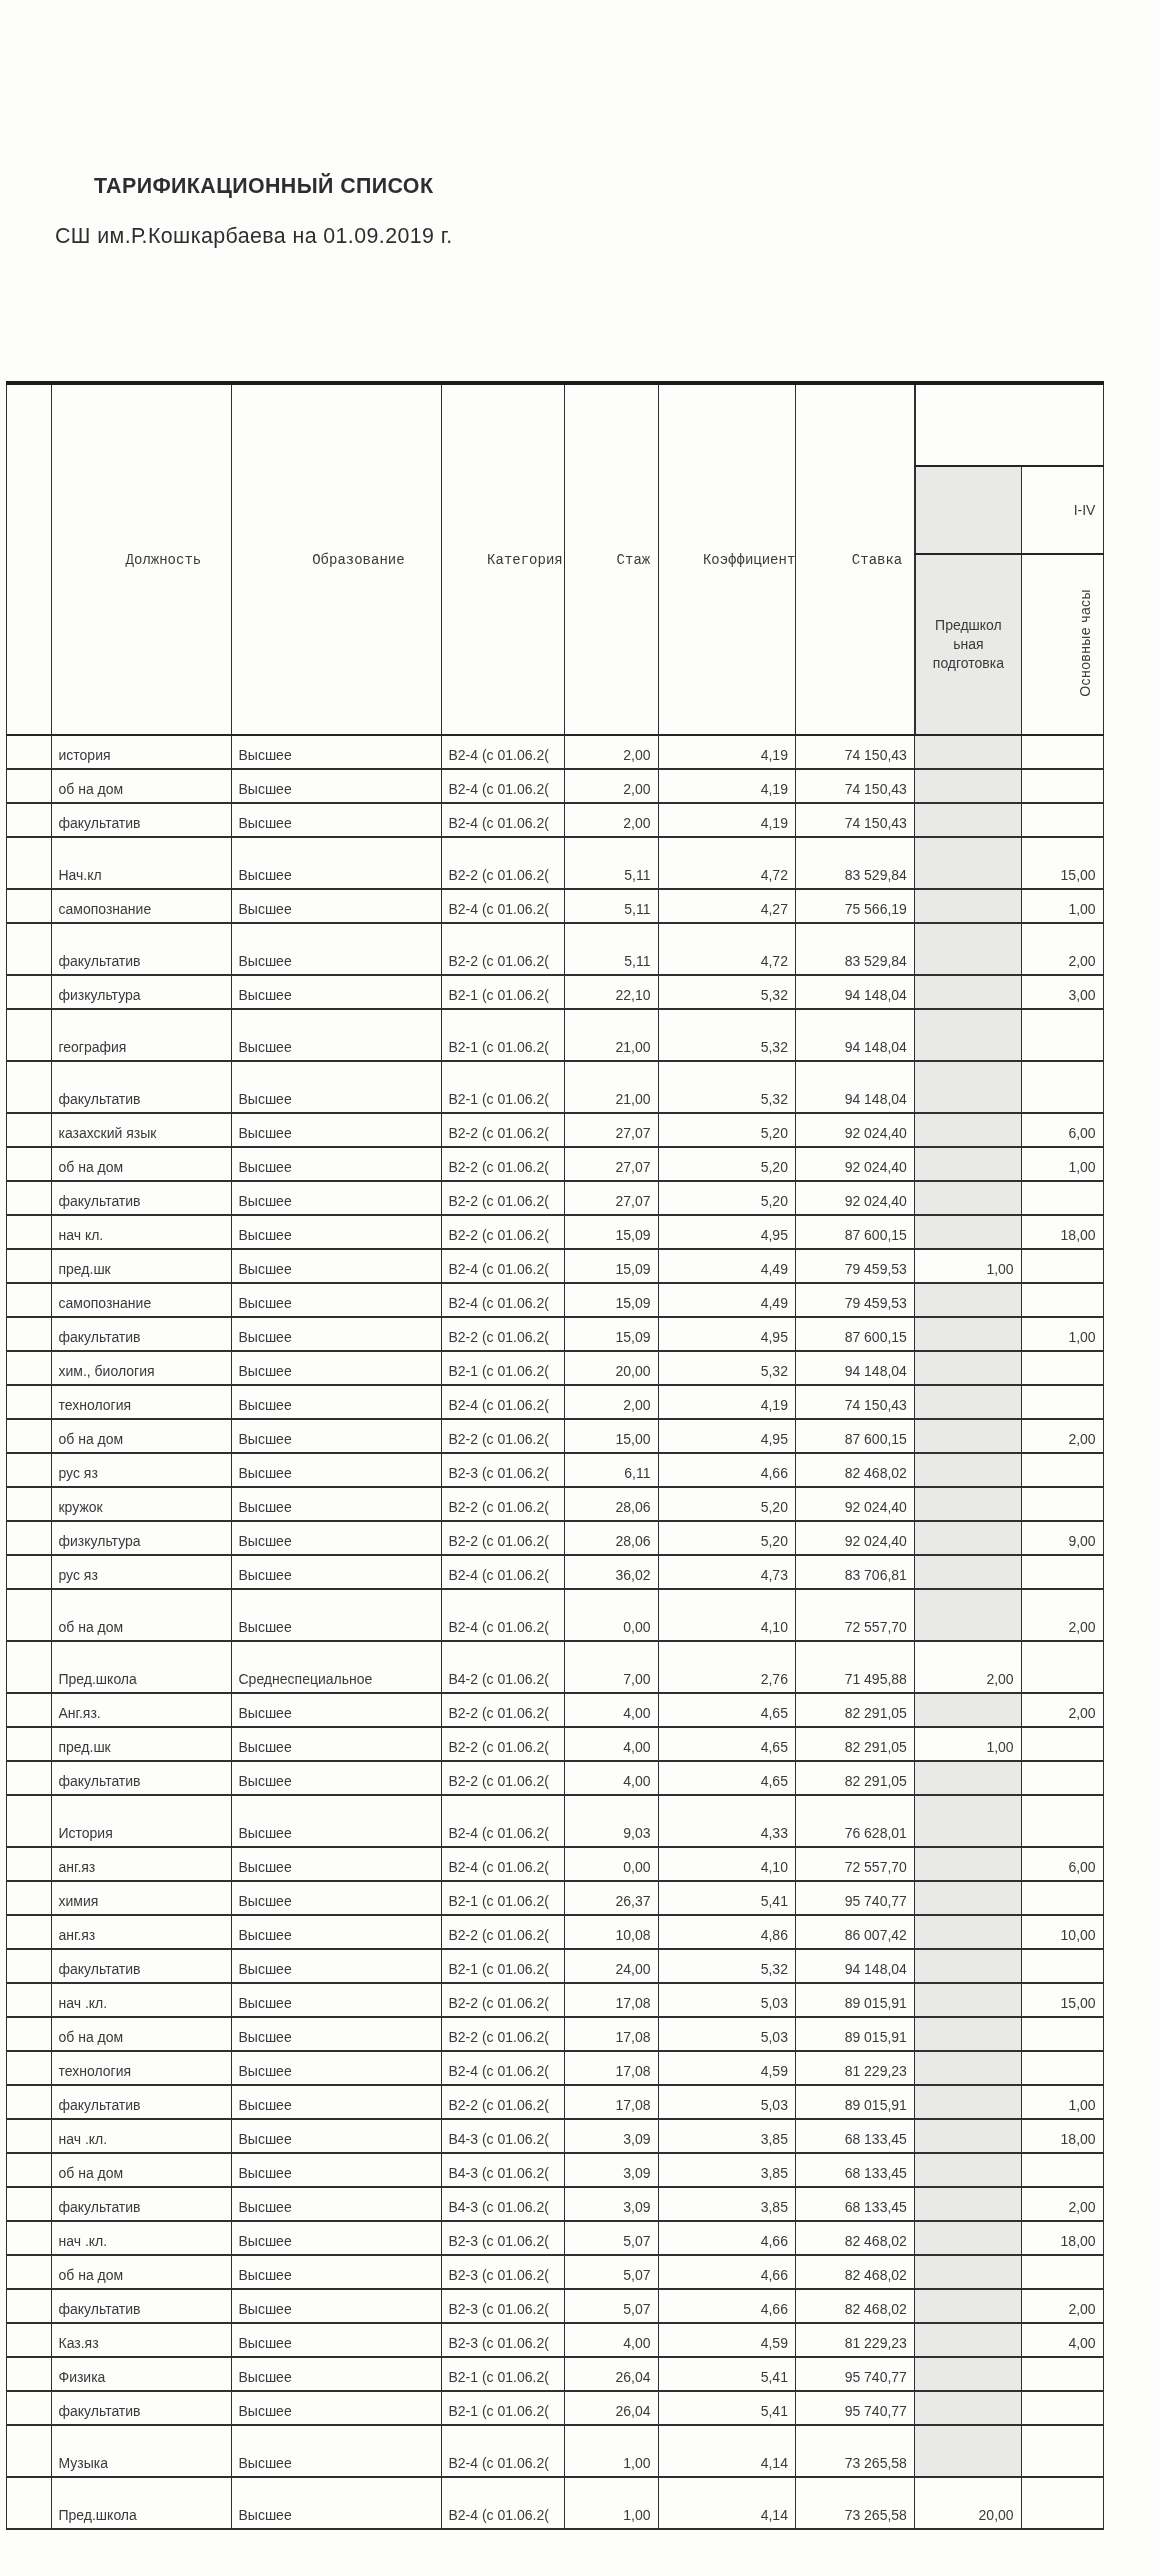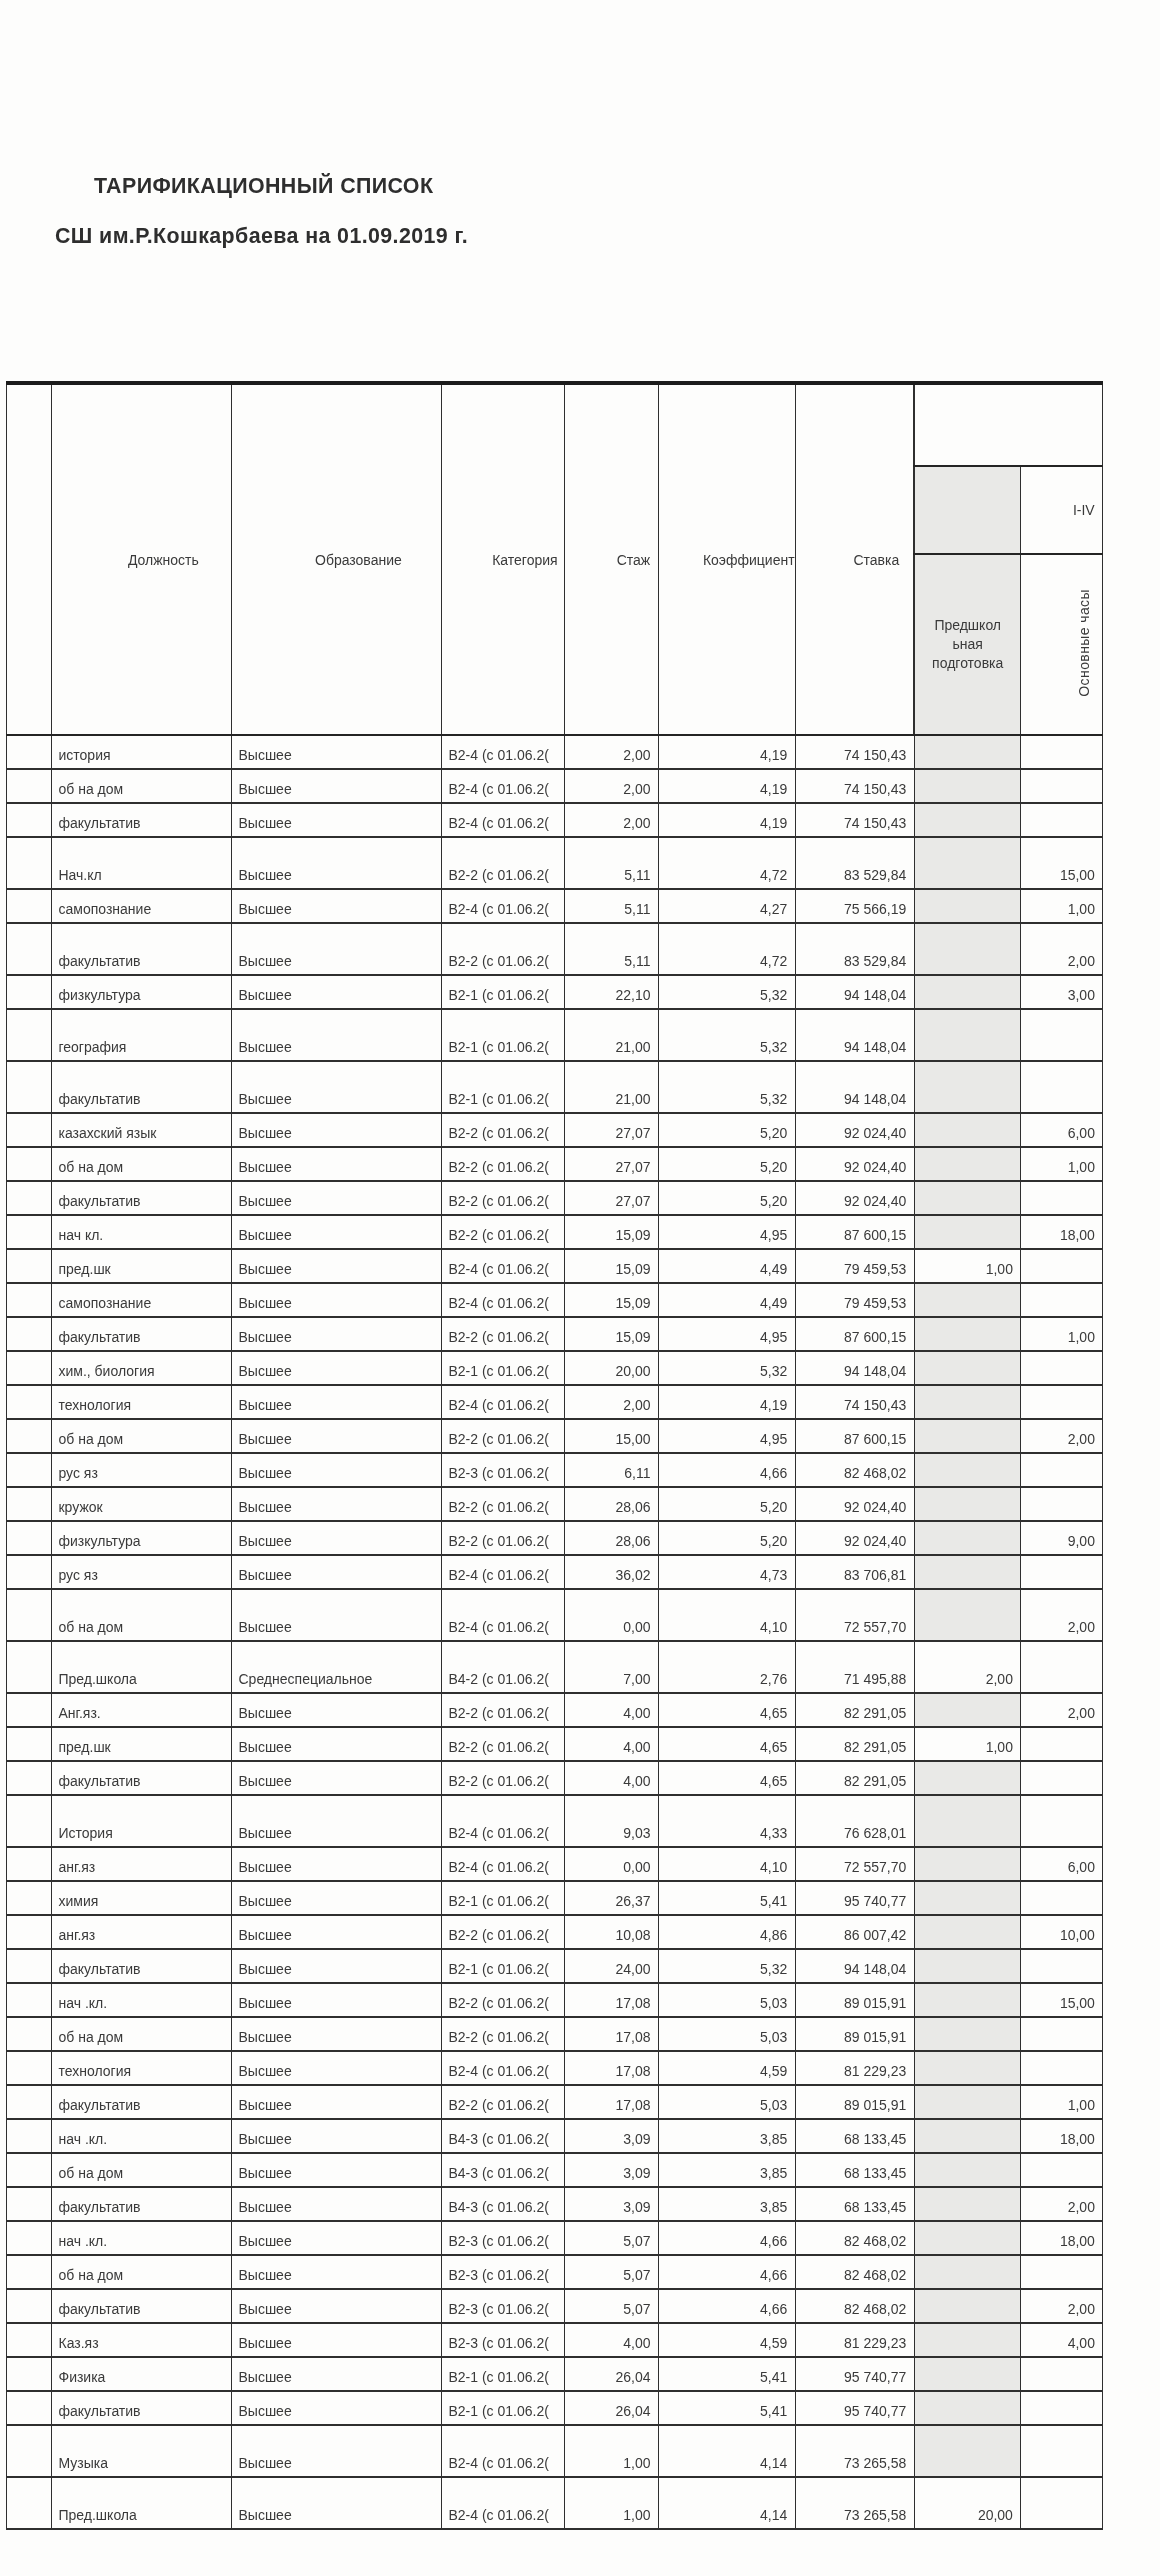--- a/index.html
+++ b/index.html
@@ -12,21 +12,21 @@
   }
   #page{position:absolute;inset:0;overflow:hidden;margin-top:32px;}
 
   
   .title-line1{
     position:absolute;left:94px;top:142px;
     font-size:21.4px;font-weight:700;color:#2e2e2e;letter-spacing:0.4px;
   }
   .title-line2{
     position:absolute;left:55px;top:192px;
-    font-size:21.4px;font-weight:700;color:#2e2e2e;letter-spacing:0.4px;
+    font-size:21.4px;font-weight:400;color:#2e2e2e;letter-spacing:0.4px;
   }
 
   
   .tblwrap{position:absolute;left:5.9px;top:349px;}
   table{
     border-collapse:collapse;table-layout:fixed;
     font-size:14px;color:#3a3a3a;
   }
   col.c-sliver{width:4.4px;}
   col.c-pos{width:180px;}
@@ -44,21 +44,21 @@
     padding:0;
     font-weight:400;
     overflow:hidden;
   }
   table{border-top:4.4px solid #1c1c1c;border-bottom:2.2px solid #242424;}
 
   thead th{vertical-align:middle;text-align:center;background:#fdfdfc;padding-left:44px;}
   tr.hr1{height:83px;}
   tr.hr2{height:88px;}
   tr.hr3{height:181px;}
-  thead tr.hr1 th{border-bottom-width:2.2px;}
+  thead tr.hr1 th{border-bottom-width:2.2px;font-family:Liberation Mono, monospace;}
   th.group-sep{border-left-width:2.2px;}
   th.shaded, td.pre{background:#e9e9e7;}
   td.pre.filled{background:#fdfdfc;}
   th.preschool{
     white-space:pre-line;line-height:1.35;
     padding:0 17px;
   }
   th.rotated span{
     writing-mode:vertical-rl;transform:rotate(180deg);
     display:inline-block;line-height:1;letter-spacing:0.4px;

